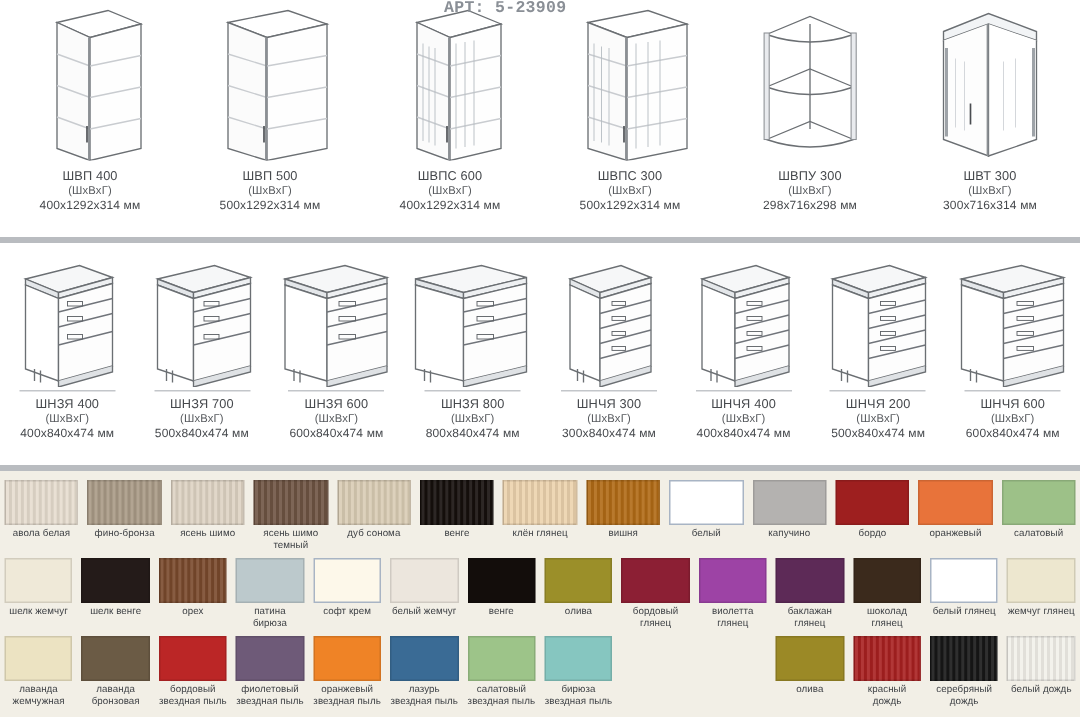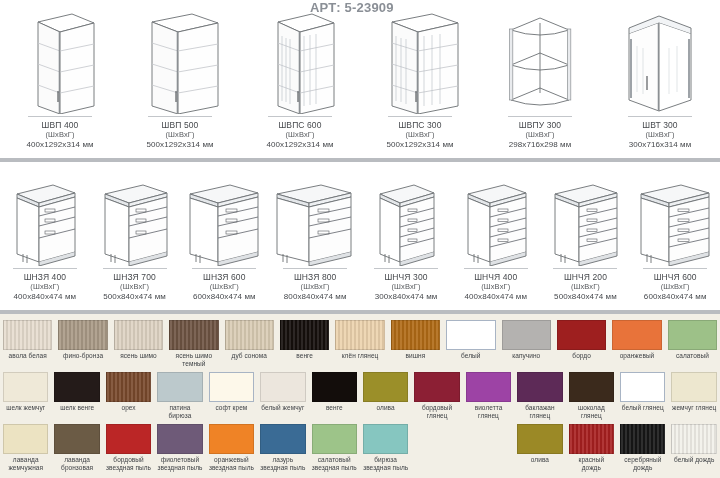--- a/index.html
+++ b/index.html
@@ -12,26 +12,27 @@
   }
   #page {
     position: relative;
     width: 720px; height: 478px;
     background: #ffffff;
   }
 
   
   .art-code {
     position: absolute;
-    top: 0px; left: 310px;
-    font-size: 13px;
+    top: 0px; left: 296px;
+    font-size: 11px;
     font-weight: bold;
     color: #8a8f96;
     letter-spacing: 0.2px;
     z-index: 5;
+    font-family: Liberation Mono, monospace;
   }
 
   
   .band {
     position: relative;
     width: 720px;
     background: #ffffff;
   }
   .band.row1 { height: 158px; }
   .band.row2 { height: 148px; }
@@ -73,21 +74,21 @@
     text-align: center;
     color: #4e5256;
     font-size: 8px;
     line-height: 10px;
     letter-spacing: 0.1px;
     white-space: nowrap;
   }
   .cap .name { font-size: 8.5px; color: #46494d; }
   .cap .dim-label { font-size: 7.5px; color: #56595d; }
   .cap .dims { font-size: 8px; color: #46494d; }
-  .cap-block { padding-bottom: 8px; }
+  .cap-block { padding-bottom: 16px; }
 
   
   .swatch-area {
     position: relative;
     width: 720px;
     height: 168px;
     background: #f2efe6;
     padding: 6px 0 0 0;
   }
   .swatch-row {

